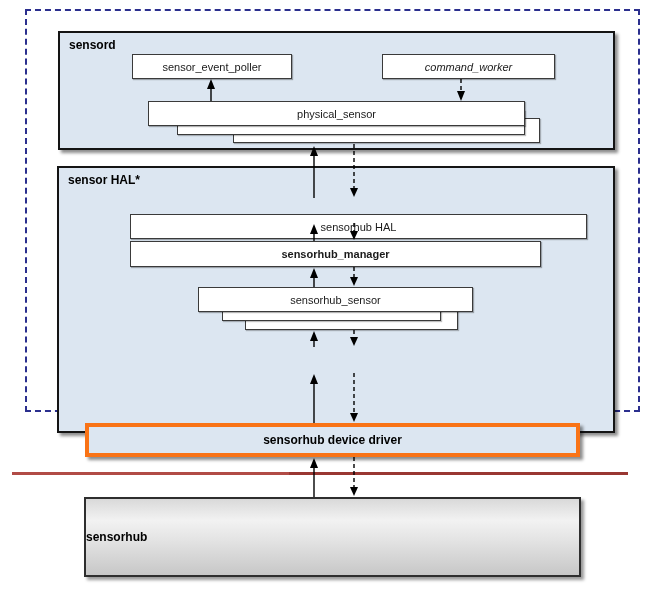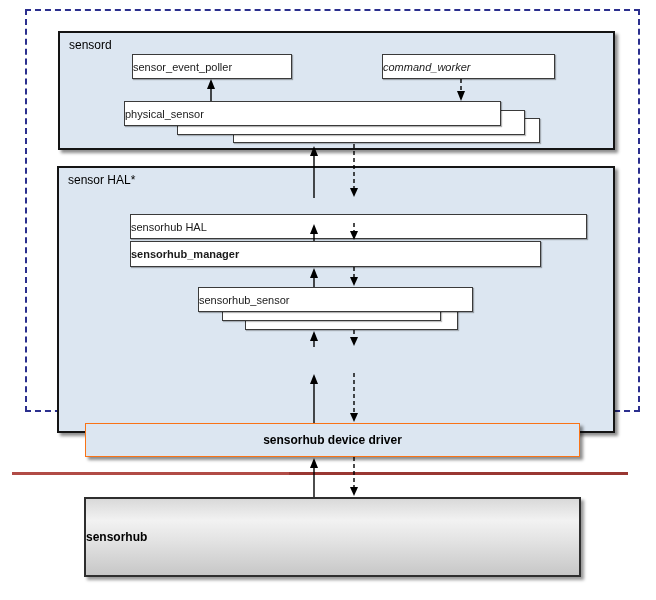--- a/index.html
+++ b/index.html
@@ -14,50 +14,50 @@
     border:2px dashed #2b2f8e;background:transparent;
   }
   
   .panel{
     background:#dce6f1;border:2px solid #141414;
     box-shadow:3px 3px 3px rgba(0,0,0,0.45);
   }
   .panel-sensord{left:58px;top:31px;width:557px;height:119px;}
   .panel-hal{left:57px;top:166px;width:558px;height:267px;}
   .panel-label{
-    position:absolute;left:9px;top:5px;font-size:12px;font-weight:normal;color:#000;
+    position:absolute;left:9px;top:5px;font-size:12px;font-weight:bold;color:#000;
   }
   
   .node{
     background:#ffffff;border:1px solid #3a3a3a;
     box-shadow:1px 1px 1px rgba(0,0,0,0.3);
-    display:flex;align-items:center;justify-content:flex-start;
+    display:flex;align-items:center;justify-content:center;
     font-size:11px;color:#1a1a1a;
   }
   .stackbox{
     background:#ffffff;border:1px solid #3a3a3a;
     box-shadow:1px 1px 1px rgba(0,0,0,0.25);
   }
   
   .n-poller{left:132px;top:54px;width:160px;height:25px;}
   .n-worker{left:382px;top:54px;width:173px;height:25px;font-style:italic;}
   .n-phys-b2{left:233px;top:118px;width:307px;height:25px;}
   .n-phys-b1{left:177px;top:110px;width:348px;height:25px;}
-  .n-phys{left:124px;top:101px;width:377px;height:25px;}
+  .n-phys{left:148px;top:101px;width:377px;height:25px;}
   
   .n-shub-hal{left:130px;top:214px;width:457px;height:25px;}
   .n-manager{left:130px;top:241px;width:411px;height:26px;font-weight:bold;}
   .n-ssensor-b2{left:245px;top:305px;width:213px;height:25px;}
   .n-ssensor-b1{left:222px;top:296px;width:219px;height:25px;}
   .n-ssensor{left:198px;top:287px;width:275px;height:25px;}
   .n-controller{left:130px;top:347px;width:412px;height:25px;}
   
   .driver{
     left:85px;top:423px;width:495px;height:34px;
-    background:#dce6f1;border:1px solid #f97316;
+    background:#dce6f1;border:4px solid #f97316;
     box-shadow:3px 3px 3px rgba(0,0,0,0.45);
     display:flex;align-items:center;justify-content:center;
     font-size:12px;font-weight:bold;color:#000;
   }
   
   .red-line{
     left:12px;top:472px;width:616px;height:3px;
     background:linear-gradient(to right,#b14b46 0%,#b14b46 45%,#993732 45%,#993732 100%);
   }
   

